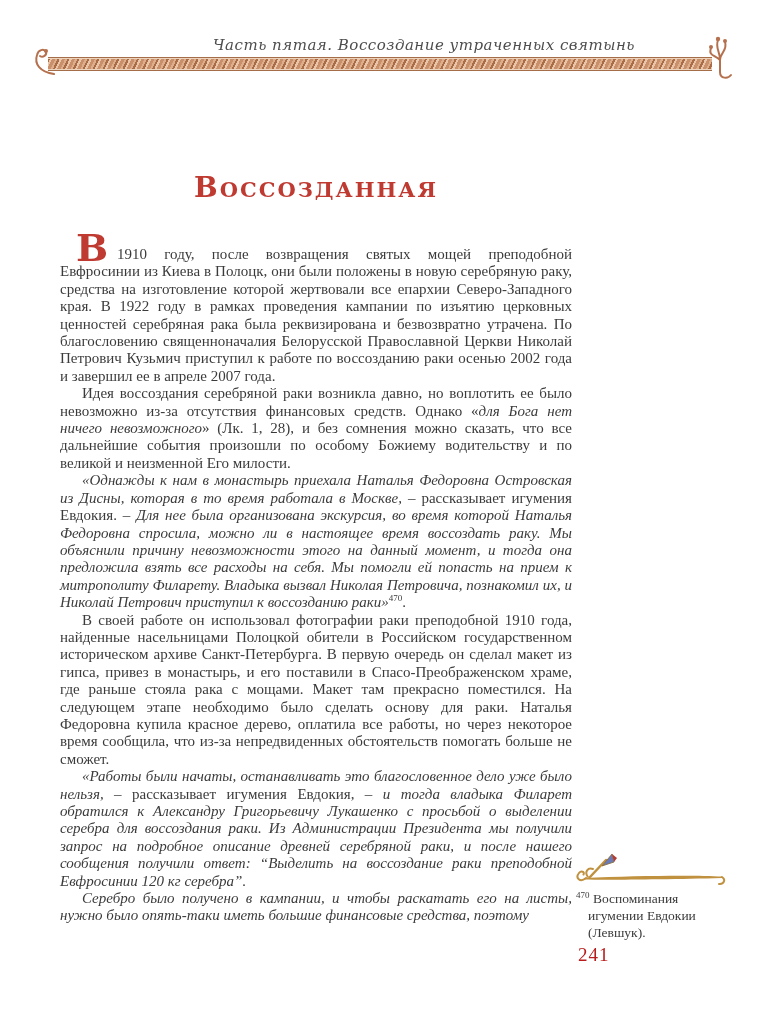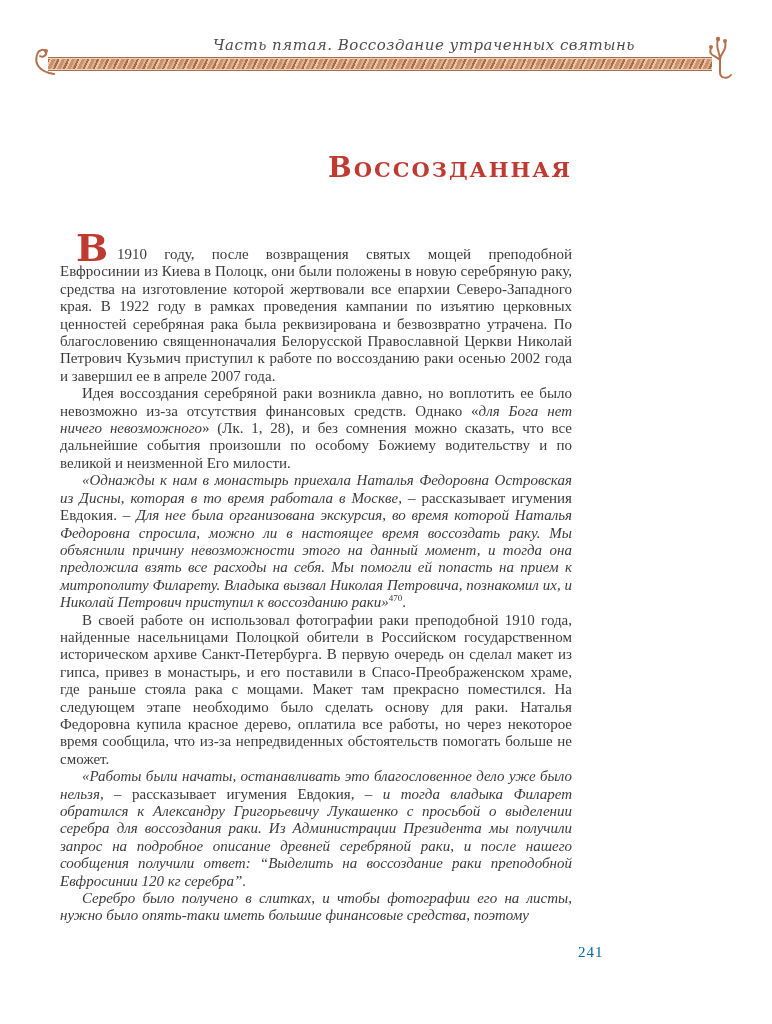--- a/index.html
+++ b/index.html
@@ -32,22 +32,22 @@
     border-top: 1.5px solid #a56e49;
     border-bottom: 1.5px solid #a56e49;
     box-shadow: inset 0 1px 0 #ecd3bd, inset 0 -1px 0 #ecd3bd;
   }
   .flourish { position: absolute; }
   .flourish-left { top: 46px; left: 28px; }
   .flourish-right { top: 34px; left: 704px; }
 
   
   .chapter-title {
-    position: absolute; top: 152px; left: 60px; width: 512px;
-    text-align: right;
+    position: absolute; top: 172px; left: 60px; width: 512px;
+    text-align: center;
     font-family: "DejaVu Serif", serif;
     font-weight: bold;
     color: #bf3a31;
   }
   .title-line {
     display: block;
     text-transform: uppercase;
     font-size: 21px;
     letter-spacing: 2px;
     line-height: 32px;
@@ -84,22 +84,22 @@
     font-size: 13.5px;
     line-height: 17px;
     color: #3b3b3b;
     padding-left: 12px;
     text-indent: -12px;
   }
   .footnote sup { font-size: 9px; line-height: 0; vertical-align: super; }
 
   .page-number {
     position: absolute; top: 944px; left: 578px;
-    font-size: 15px;
-    color: #0369a1;
+    font-size: 19px;
+    color: #b91c1c;
     letter-spacing: 1px;
   }
 </style>
 </head>
 <body>
 
 <div class="page">
 
   <div class="running-head">Часть пятая. Воссоздание утраченных святынь</div>
 
@@ -121,19 +121,31 @@
   <div class="chapter-title">
     <span class="title-line title-line-first">Воссозданная</span>
   </div>
 
   <div class="body-text">
       <p class="first-para"><span class="dropcap">В</span><span> 1910 году, после возвращения святых мощей преподобной Евфросинии из Киева в Полоцк, они были положены в новую серебряную раку, средства на изготовление которой жертвовали все епархии Северо-Западного края. В 1922 году в рамках проведения кампании по изъятию церковных ценностей серебряная рака была реквизирована и безвозвратно утрачена. По благословению священноначалия Белорусской Православной Церкви Николай Петрович Кузьмич приступил к работе по воссозданию раки осенью 2002 года и завершил ее в апреле 2007 года.</span></p>
       <p><span>Идея воссоздания серебряной раки возникла давно, но воплотить ее было невозможно из-за отсутствия финансовых средств. Однако «</span><span class="it">для Бога нет ничего невозможного</span><span>» (Лк. 1, 28), и без сомнения можно сказать, что все дальнейшие события произошли по особому Божиему водительству и по великой и неизменной Его милости.</span></p>
       <p><span class="it">«Однажды к нам в монастырь приехала Наталья Федоровна Островская из Дисны, которая в то время работала в Москве, – </span><span>рассказывает игумения Евдокия. – </span><span class="it">Для нее была организована экскурсия, во время которой Наталья Федоровна спросила, можно ли в настоящее время воссоздать раку. Мы объяснили причину невозможности этого на данный момент, и тогда она предложила взять все расходы на себя. Мы помогли ей попасть на прием к митрополиту Филарету. Владыка вызвал Николая Петровича, познакомил их, и Николай Петрович приступил к воссозданию раки»</span><sup class="fn-ref">470</sup><span>.</span></p>
       <p><span>В своей работе он использовал фотографии раки преподобной 1910 года, найденные насельницами Полоцкой обители в Российском государственном историческом архиве Санкт-Петербурга. В первую очередь он сделал макет из гипса, привез в монастырь, и его поставили в Спасо-Преображенском храме, где раньше стояла рака с мощами. Макет там прекрасно поместился. На следующем этапе необходимо было сделать основу для раки. Наталья Федоровна купила красное дерево, оплатила все работы, но через некоторое время сообщила, что из-за непредвиденных обстоятельств помогать больше не сможет.</span></p>
       <p><span class="it">«Работы были начаты, останавливать это благословенное дело уже было нельзя, – </span><span>рассказывает игумения Евдокия, – </span><span class="it">и тогда владыка Филарет обратился к Александру Григорьевичу Лукашенко с просьбой о выделении серебра для воссоздания раки. Из Администрации Президента мы получили запрос на подробное описание древней серебряной раки, и после нашего сообщения получили ответ: “Выделить на воссоздание раки преподобной Евфросинии 120 кг серебра”.</span></p>
-      <p><span class="it">Серебро было получено в слитках, и чтобы фотографии его на листы, нужно было опять-таки иметь большие финансовые средства, поэтому</span></p>
+      <p><span class="it">Серебро было получено в кампании, и чтобы раскатать его на листы, нужно было опять-таки иметь большие финансовые средства, поэтому</span></p>
     </div>
 
+  <div class="footnote-area">
+    <svg class="footnote-ornament" width="150" height="34" viewBox="0 0 150 34">
+      <path d="M8 26 C60 23.5 120 23 146 24.5 L146 26 C90 27.5 30 28 8 27.5 Z" fill="#c0913f"></path>
+      <path d="M10 26 C4 31 -1 26 3 21 C5 18.5 9 19.5 7.5 22.5" fill="none" stroke="#c0913f" stroke-width="2" stroke-linecap="round"></path>
+      <path d="M146 25 c4 2.5 2 7.5 -3 7" fill="none" stroke="#c0913f" stroke-width="2" stroke-linecap="round"></path>
+      <path d="M14 25 L30 8" stroke="#c0913f" stroke-width="2.5" stroke-linecap="round"></path>
+      <path d="M26 14 L36 2 L38 10 Z" fill="#6a79b8" stroke="#8a6a2a" stroke-width="0.8"></path>
+      <path d="M36 2 L38 10 L41 6 Z" fill="#b23b35"></path>
+      <path d="M12 25 C8 20 12 15 17 17" fill="none" stroke="#c0913f" stroke-width="2" stroke-linecap="round"></path>
+    </svg>
+    <div class="footnote"><sup>470</sup><span> Воспоминания игумении Евдокии (Левшук).</span></div>
+  </div>
 
   <div class="page-number">241</div>
 
 </div>
 
 </body></html>

